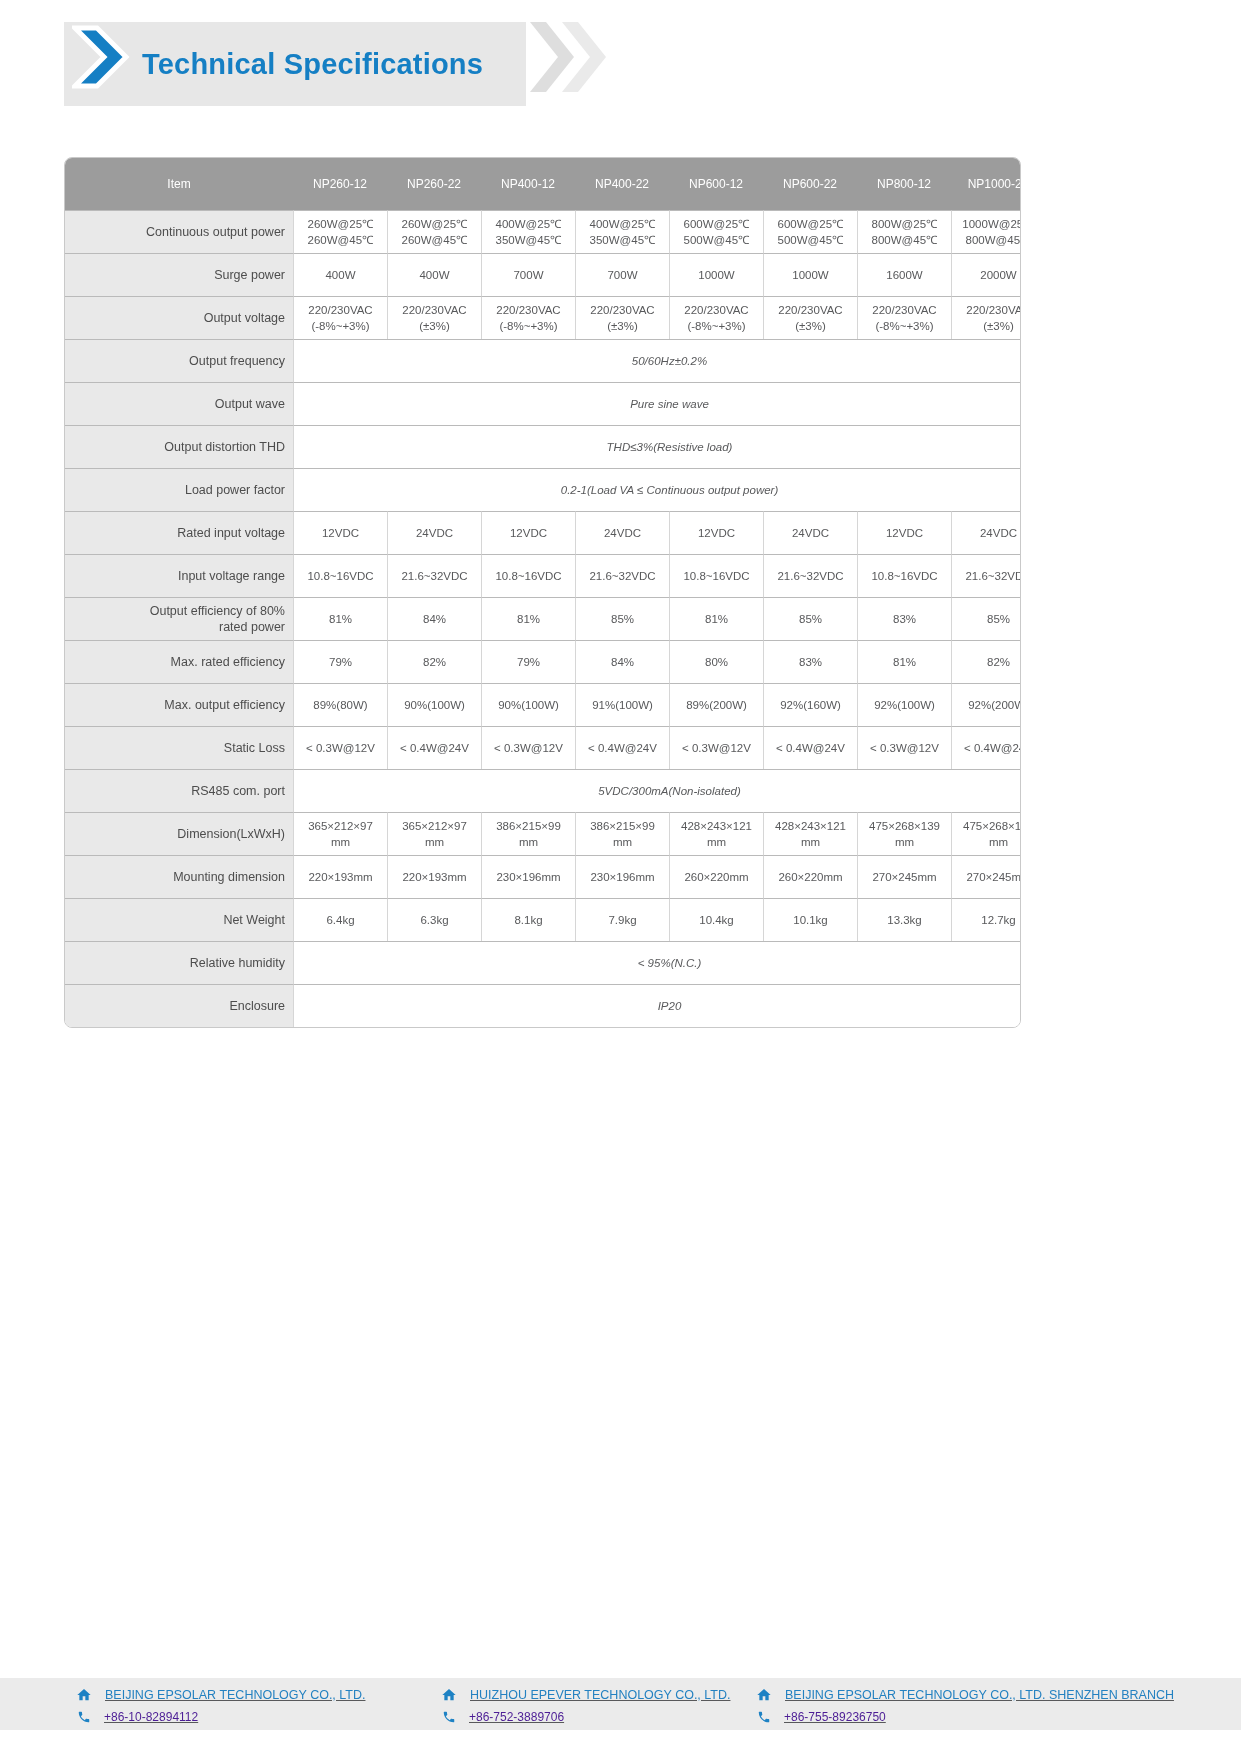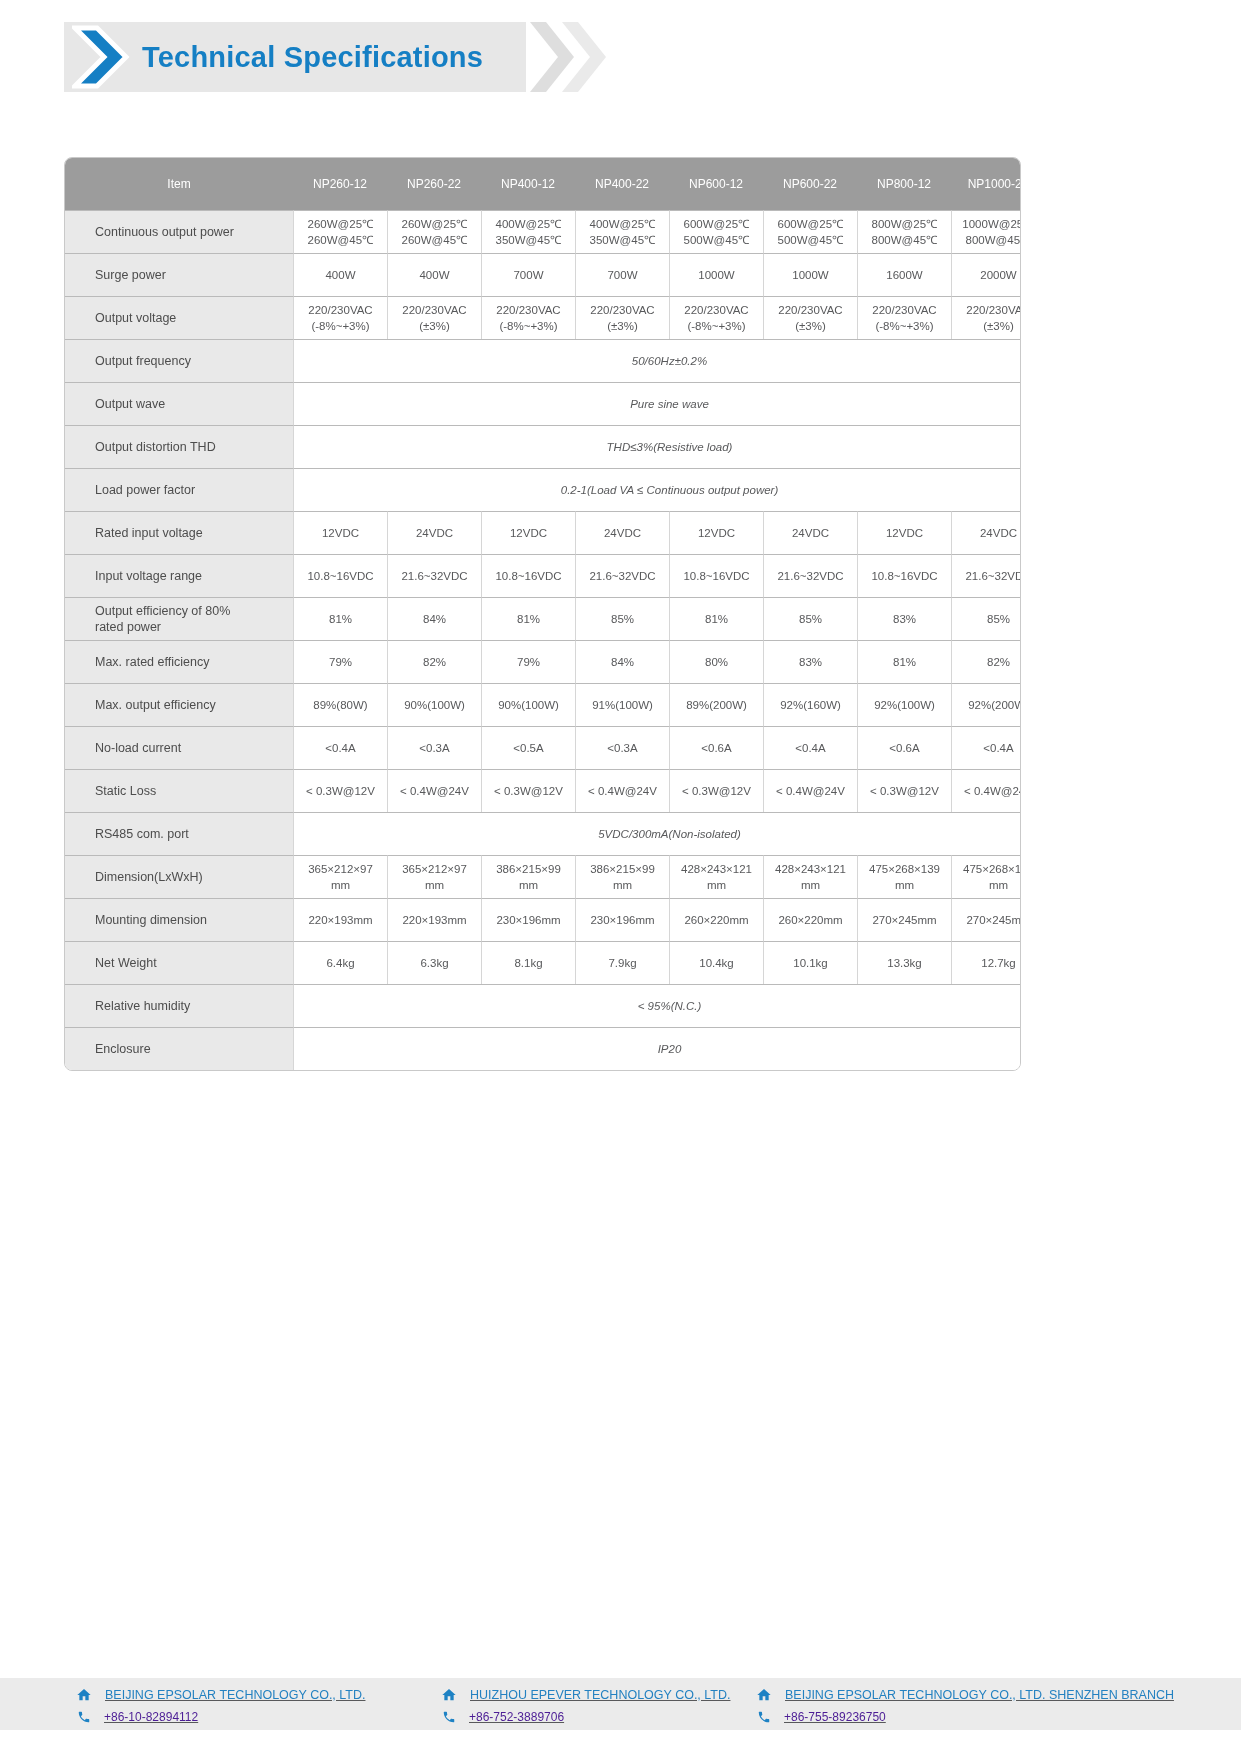--- a/index.html
+++ b/index.html
@@ -4,21 +4,21 @@
 <style>
   * { margin:0; padding:0; box-sizing:border-box; }
   html,body { background:#ffffff; }
   body {
     width:1241px; height:1754px; position:relative; overflow:hidden;
     font-family:"Liberation Sans", sans-serif; color:#58595b;
   }
 
   
   .banner {
-    position:absolute; left:64px; top:22px; width:462px; height:70px;
+    position:absolute; left:64px; top:22px; width:462px; height:84px;
     background:#e7e7e7;
   }
   .chev-blue { position:absolute; left:8px; top:3px; }
   .banner h1 {
     position:absolute; left:78px; top:50%; transform:translateY(-50%);
     font-size:29px; font-weight:bold; color:#157fc4; white-space:nowrap; letter-spacing:.2px;
   }
   .chev-tail { position:absolute; left:462px; top:0; }
 
   
@@ -28,21 +28,21 @@
   }
   table.spec { width:100%; border-collapse:separate; border-spacing:0; table-layout:fixed; }
   table.spec col.c-item { width:228px; }
   table.spec col.c-model { width:94px; }
   .spec thead th {
     background:#9c9c9c; color:#ffffff; font-weight:normal; font-size:12px;
     height:52px; text-align:center; vertical-align:middle;
   }
   .spec tbody th {
     background:#e9e9e9; font-weight:normal; font-size:12.5px; color:#4d4d4d;
-    text-align:left; padding-left:30px; padding-right:1px; height:43px;
+    text-align:right; padding-left:30px; padding-right:8px; height:43px;
     border-top:1px solid #bababa; white-space:pre-line; line-height:1.3; vertical-align:middle;
   }
   .spec tbody td {
     background:#ffffff; font-size:11.5px; color:#58595b; text-align:center;
     border-top:1px solid #bababa; border-left:1px solid #d6d6d6;
     height:43px; padding:2px 3px; white-space:pre-line; line-height:1.4; vertical-align:middle;
   }
   .spec tbody td.spanned { text-align:center;font-style:italic; }
 
   
@@ -219,31 +219,20 @@
             <td>89%(80W)</td>
             <td>90%(100W)</td>
             <td>90%(100W)</td>
             <td>91%(100W)</td>
             <td>89%(200W)</td>
             <td>92%(160W)</td>
             <td>92%(100W)</td>
             <td>92%(200W)</td>
           </tr>
           <tr>
-            <th>No-load current</th>
-            <td>&lt;0.4A</td>
-            <td>&lt;0.3A</td>
-            <td>&lt;0.5A</td>
-            <td>&lt;0.3A</td>
-            <td>&lt;0.6A</td>
-            <td>&lt;0.4A</td>
-            <td>&lt;0.6A</td>
-            <td>&lt;0.4A</td>
-          </tr>
-          <tr>
             <th>Static Loss</th>
             <td>&lt; 0.3W@12V</td>
             <td>&lt; 0.4W@24V</td>
             <td>&lt; 0.3W@12V</td>
             <td>&lt; 0.4W@24V</td>
             <td>&lt; 0.3W@12V</td>
             <td>&lt; 0.4W@24V</td>
             <td>&lt; 0.3W@12V</td>
             <td>&lt; 0.4W@24V</td>
           </tr>

